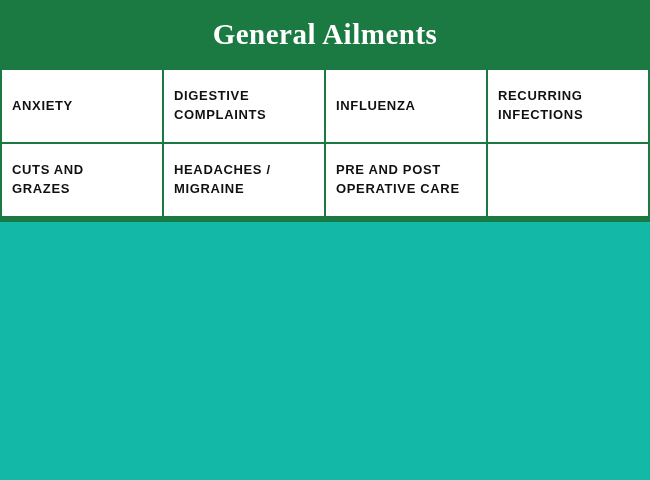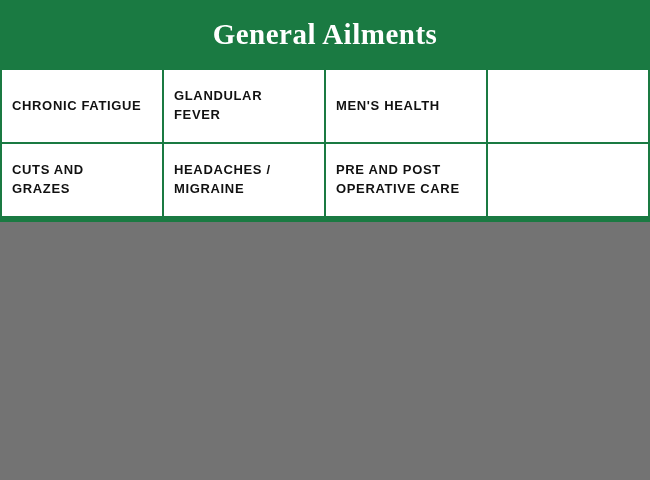--- a/index.html
+++ b/index.html
@@ -9,21 +9,21 @@
   html, body {
     margin: 0;
     padding: 0;
     background: #ffffff;
     width: 650px;
   }
   .page {
     width: 650px;
     height: 480px;
     box-sizing: border-box;
-    background: #737373;
+    background: #14b8a6;
     overflow: hidden;
   }
   .banner {
     width: 650px;
     height: 68px;
     background: var(--green);
     display: flex;
     align-items: center;
     justify-content: center;
   }
@@ -69,31 +69,32 @@
 <div class="page">
 
   <div class="banner">
     <h1>General Ailments</h1>
   </div>
 
   <table class="grid">
     <tbody>
       <tr>
         <td>
-            <span>CHRONIC FATIGUE</span>
+            <span>ANXIETY</span>
           </td>
         <td>
-            <span>GLANDULAR
-FEVER</span>
+            <span>DIGESTIVE
+COMPLAINTS</span>
           </td>
         <td>
-            <span>MEN'S HEALTH</span>
+            <span>INFLUENZA</span>
           </td>
         <td>
-            <span></span>
+            <span>RECURRING
+INFECTIONS</span>
           </td>
       </tr>
       <tr>
         <td>
             <span>CUTS AND
 GRAZES</span>
           </td>
         <td>
             <span>HEADACHES /
 MIGRAINE</span>

